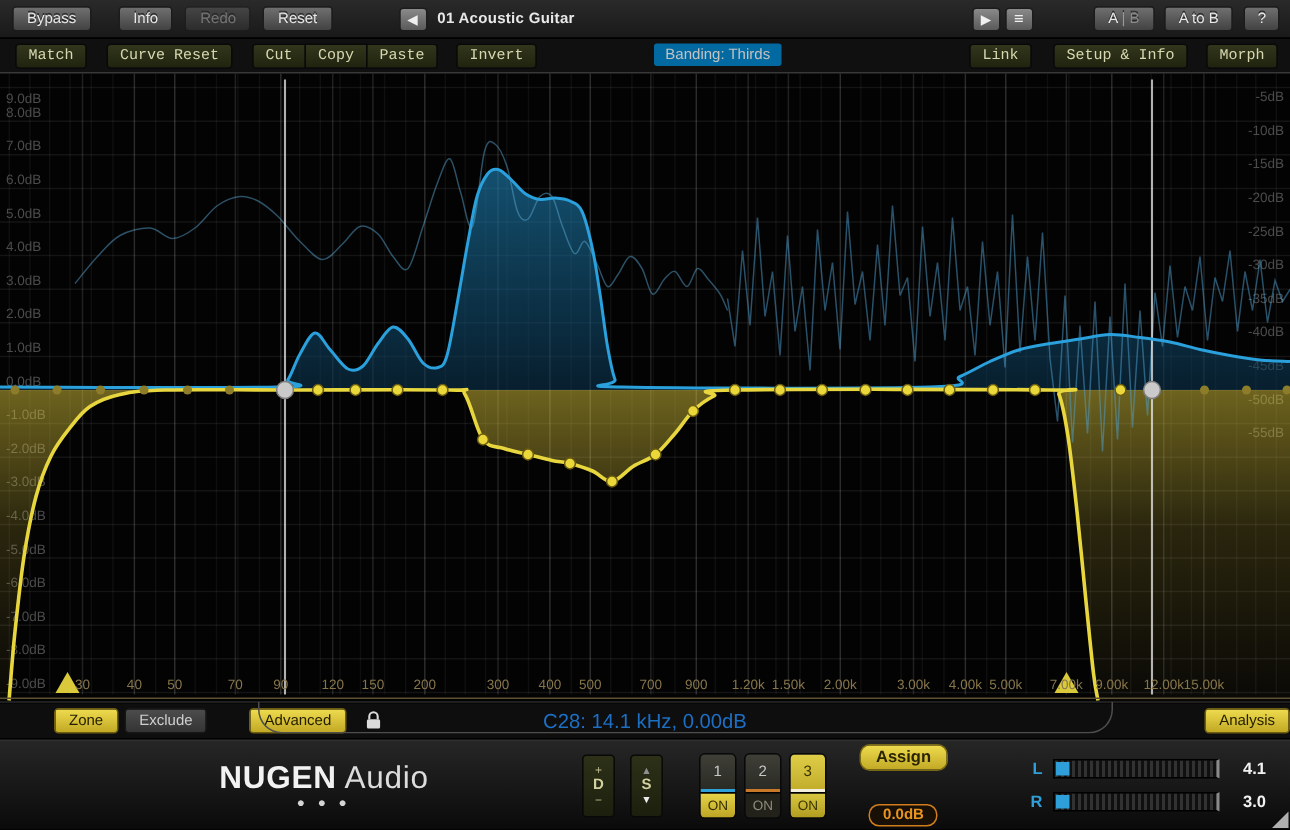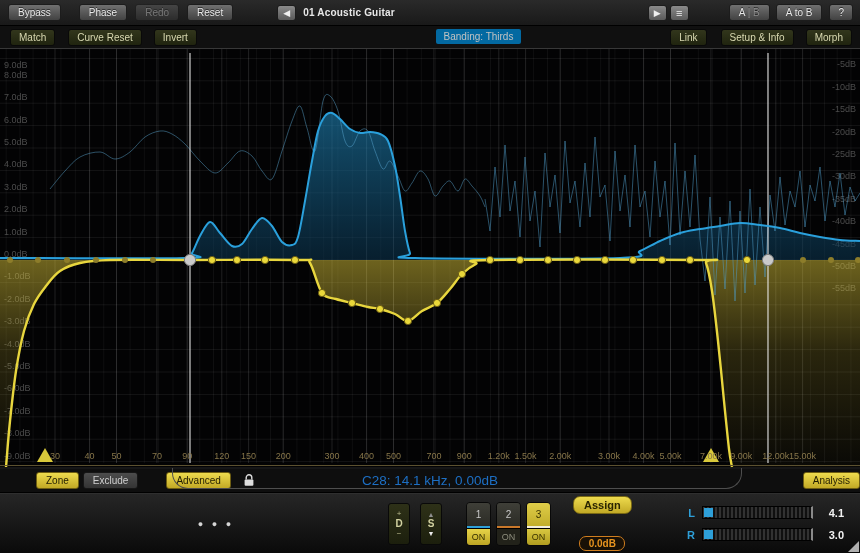--- a/index.html
+++ b/index.html
@@ -14,21 +14,21 @@
   .dim{opacity:.42;}
   .icon-btn{background:linear-gradient(#8a8a8a,#5a5a5a);border:1px solid #1c1c1c;border-radius:3px;
             color:#f0f0f0;font-size:9px;width:17px;height:14px;display:flex;align-items:center;justify-content:center;}
   .preset{color:#e8e8e8;font-size:10px;font-weight:bold;margin-left:7px;letter-spacing:.2px;}
   .ab-b{color:#8a8a8a;} .ab-sep{color:#9a9a9a;}
 
   
   .tb2{position:absolute;top:26px;left:0;right:0;height:22px;background:#101010;
        border-bottom:1px solid #000;display:flex;align-items:center;}
   .btn-o{background:linear-gradient(#32361c,#20240f);border:1px solid #090909;border-radius:3px;
-         color:#d8d8b0;font-size:10px;padding:2px 8px;}
+         color:#d8d8b0;font-size:10px;padding:2px 8px;font-family:Liberation Mono, monospace;}
   .grp .btn-o{border-radius:0;border-left:none;}
   .grp .btn-o:first-child{border-radius:3px 0 0 3px;border-left:1px solid #090909;}
   .grp .btn-o:last-child{border-radius:0 3px 3px 0;}
   .grp{display:flex;}
   .banding{position:absolute;left:436px;top:3px;width:85px;height:15px;background:#0369a1;
            border-radius:2px;color:#c2c2c2;font-size:10px;display:flex;align-items:center;justify-content:center;}
 
   
   .graph{position:absolute;top:48px;left:0;width:860px;height:420px;background:#030304;border-top:1px solid #383838;}
   .graph svg{display:block;}
@@ -92,36 +92,41 @@
         border-left:11px solid transparent;border-bottom:11px solid #b0b0b0;}
   .lock{margin-left:12px;display:flex;}
 </style>
 </head>
 <body>
 
 <div class="app">
 
   <div class="tb">
     <button class="btn-g" style="margin-left:8px">Bypass</button>
-    <button class="btn-g" style="margin-left:18px">Phase</button>
+    <button class="btn-g" style="margin-left:18px">Info</button>
     <button class="btn-g dim" style="margin-left:8px">Redo</button>
     <button class="btn-g" style="margin-left:8px">Reset</button>
     <span class="icon-btn" style="margin-left:44px">◀</span>
     <span class="preset">01 Acoustic Guitar</span>
     <span style="flex:1"></span>
     <span class="icon-btn">▶</span>
     <span class="icon-btn" style="margin-left:3px;font-size:11px">≡</span>
     <button class="btn-g" style="margin-left:40px"><span>A</span><span class="ab-sep"> | </span><span class="ab-b">B</span></button>
     <button class="btn-g" style="margin-left:6px">A to B</button>
     <button class="btn-g" style="margin-left:7px;margin-right:7px;padding:2px 8px">?</button>
   </div>
 
   <div class="tb2">
     <button class="btn-o" style="margin-left:10px">Match</button>
     <button class="btn-o" style="margin-left:13px">Curve Reset</button>
+    <span class="grp" style="margin-left:13px">
+      <button class="btn-o">Cut</button>
+      <button class="btn-o">Copy</button>
+      <button class="btn-o">Paste</button>
+    </span>
     <button class="btn-o" style="margin-left:12px">Invert</button>
     <div class="banding">Banding: Thirds</div>
     <span style="flex:1"></span>
     <button class="btn-o">Link</button>
     <button class="btn-o" style="margin-left:14px">Setup &amp; Info</button>
     <button class="btn-o" style="margin-left:12px;margin-right:8px">Morph</button>
   </div>
 
   <div class="graph">
     <svg width="860" height="420">
@@ -349,20 +354,21 @@
           <rect x="1.6" y="5.5" width="8.8" height="6.2" rx="1" fill="#dcdcdc"></rect>
         </svg>
     </span>
     <span class="status">C28: 14.1 kHz, 0.00dB</span>
     <span style="flex:1"></span>
     <button class="btn-y">Analysis</button>
   </div>
 
   <div class="ft">
     <div class="logo">
+      <div class="logo-main"><span class="b">NUGEN</span><span class="l"> Audio</span></div>
       <div class="logo-dots">● ● ●</div>
     </div>
     <div class="vbtn" style="margin-left:26px">
       <span class="tiny">+</span>
       <span class="mid">D</span>
       <span class="tiny">−</span>
     </div>
     <div class="vbtn" style="margin-left:10px">
       <span class="arr-up">▲</span>
       <span class="mid">S</span>

